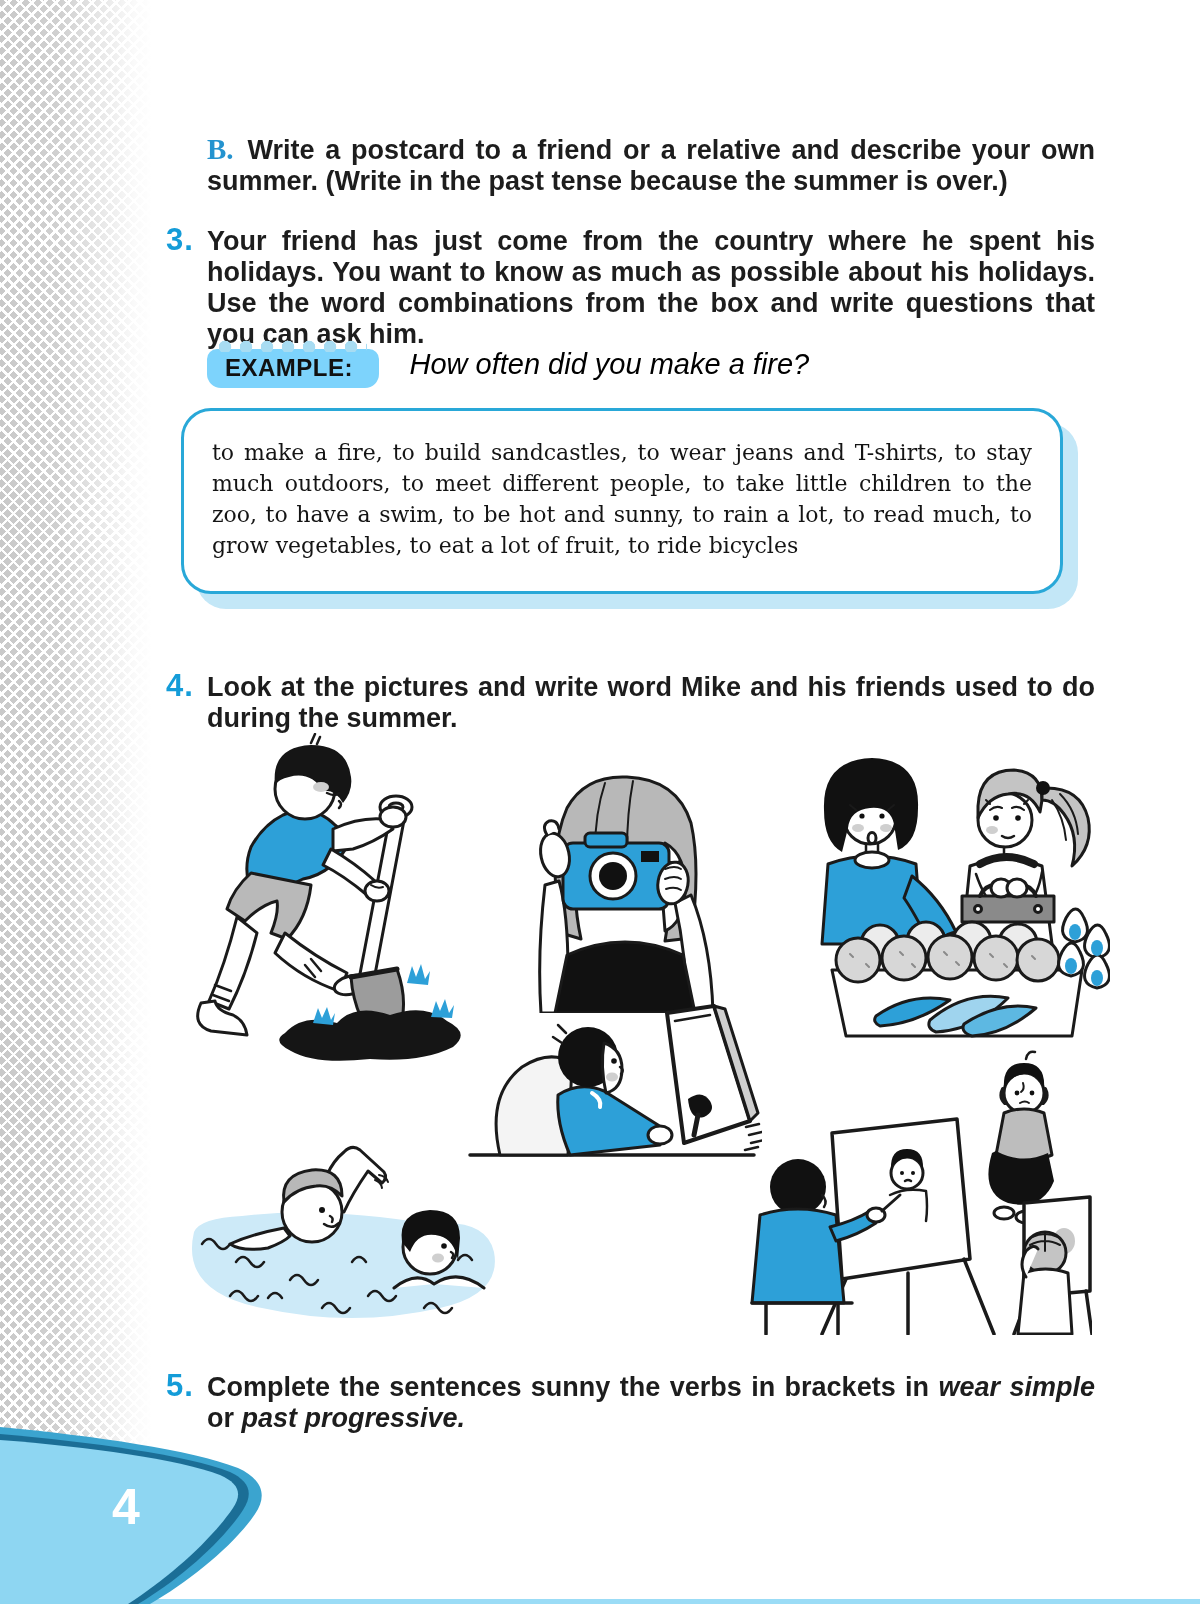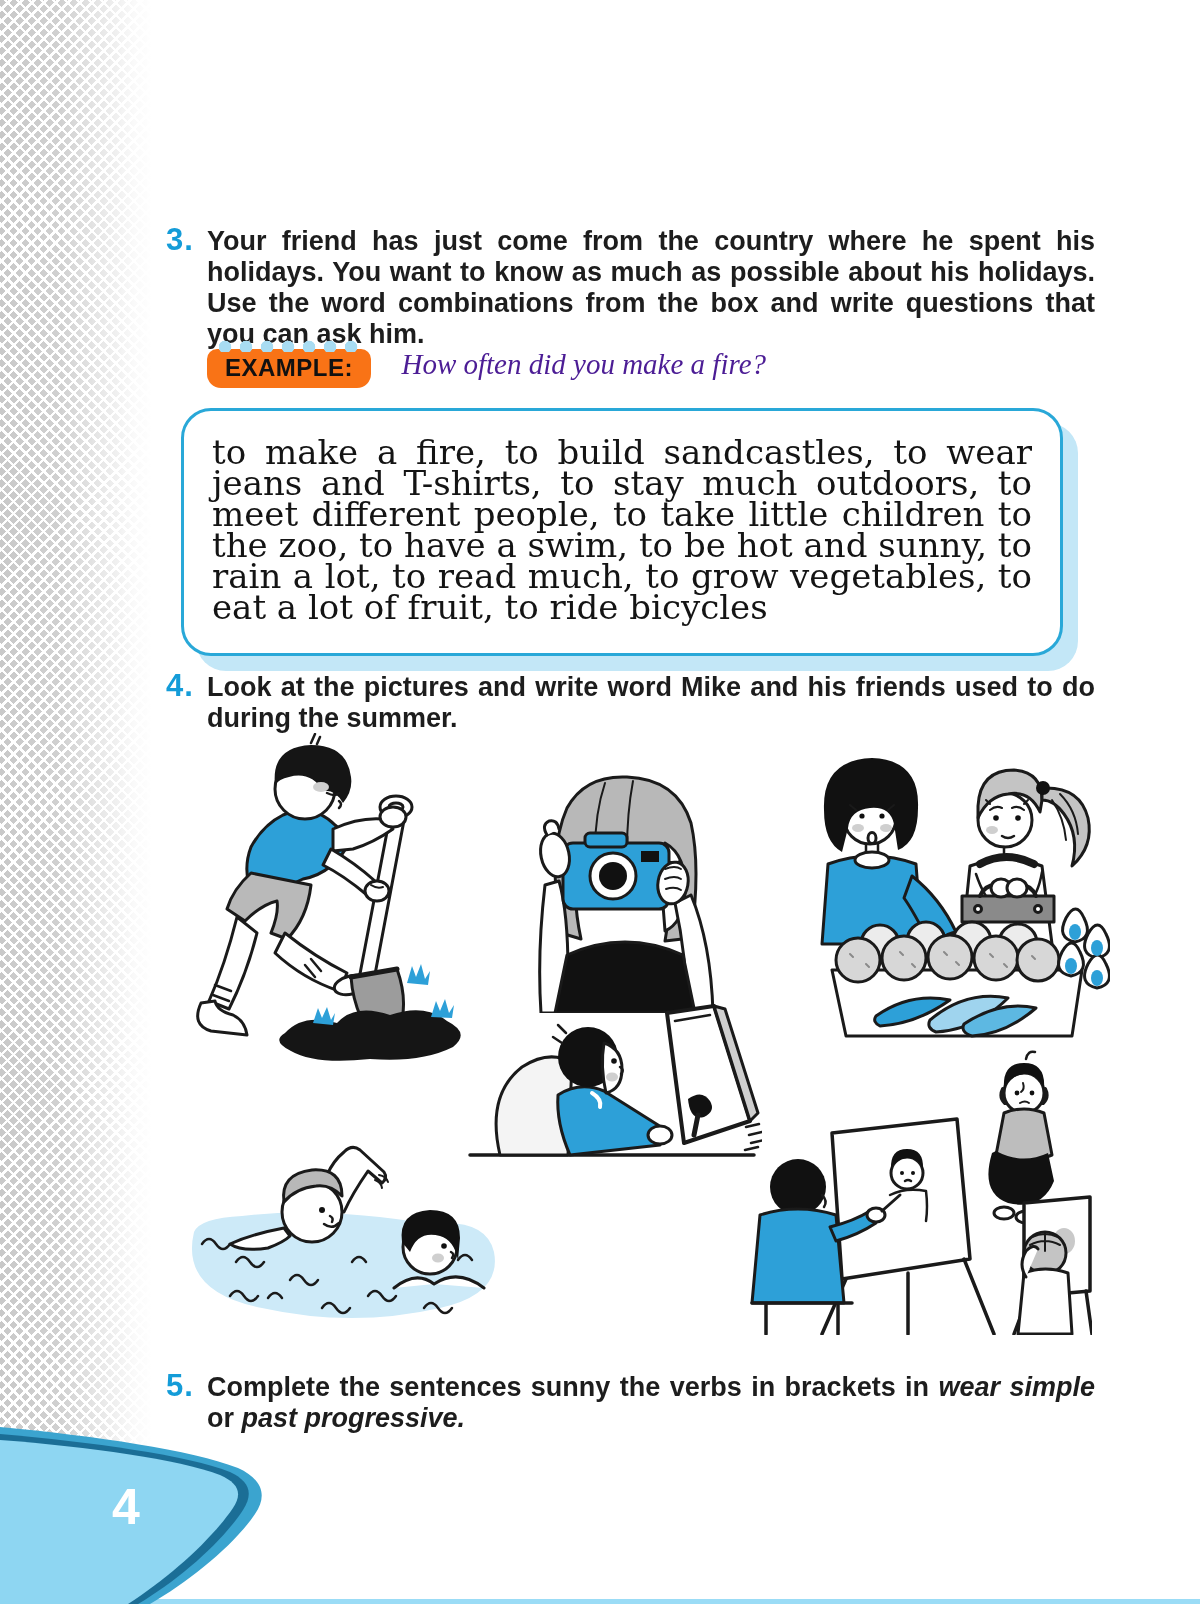--- a/index.html
+++ b/index.html
@@ -17,50 +17,51 @@
   
   .ex{position:absolute;left:207px;width:888px;color:#1d1d1d;
       font-weight:bold;font-size:27px;line-height:31px;text-align:justify;}
   .ex .num{position:absolute;left:-41px;top:-2px;color:#149cd8;font-size:31px;
       font-weight:bold;letter-spacing:1px;}
   .bnum{font-family:"Liberation Serif",serif;color:#2493cf;font-weight:bold;
       font-size:29px;margin-right:14px;}
   .st-italic{font-style:italic;}
   
   .example-row{position:absolute;left:207px;top:348px;width:888px;height:44px;}
-  .example-pill{position:relative;display:inline-block;background:#f97316;
-      border-radius:10px 10px 14px 14px;padding:5px 18px 6px 18px;
+  .example-pill{position:relative;display:inline-block;background:#7dd3fc;
+      border-radius:10px 10px 14px 14px;padding:5px 26px 6px 18px;
       font-weight:bold;font-size:24px;letter-spacing:.5px;color:#111;text-align:right;}
   .example-pill::before{content:"";position:absolute;top:-9px;left:12px;right:12px;height:12px;
       background-image:radial-gradient(circle at 6px 7px, #a8dcf2 6px, rgba(168,220,242,0) 6.6px);
       background-size:21px 12px;background-repeat:repeat-x;}
   .example-sentence{display:inline-block;margin-left:26px;vertical-align:2px;
-      font-family:Liberation Serif, serif;font-style:italic;font-size:29px;color:#4c1d95;}
+      font-family:Liberation Sans, sans-serif;font-style:italic;font-size:29px;color:#000000;}
   
   .word-box{position:absolute;left:181px;top:408px;width:820px;
       background:#ffffff;border:3px solid #29a8d8;border-radius:30px;
       padding:26px 28px 30px 28px;box-shadow:15px 15px 0 #c3e7f7;
-      font-family:"DejaVu Serif",serif;font-size:34px;line-height:31px;
+      font-family:"DejaVu Serif",serif;font-size:22px;line-height:31px;
       text-align:justify;color:#141414;}
   
   .illu{position:absolute;}
   
   .bottom-strip{position:absolute;left:0;bottom:0;width:100%;height:5px;background:#9bdcf6;}
   .swoosh{position:absolute;left:0;bottom:0;width:430px;height:195px;}
   .page-num{position:absolute;left:98px;top:1478px;width:56px;text-align:center;
       color:#ffffff;font-size:50px;font-weight:bold;}
   svg{display:block;}
 </style>
 </head>
 <body>
 
 <div class="page">
 
   <div class="halftone"></div>
 
+  <p class="ex" style="top:107px;"><span class="bnum">B.</span><span>Write a postcard to a friend or a relative and describe your own summer. (Write in the past tense because the summer is over.)</span></p>
 
   <p class="ex" style="top:199px;">
     <span class="num">3.</span><span>Your friend has just come from the country where he spent his holidays. You want to know as much as possible about his holidays. Use the word combinations from the box and write questions that you can ask him.</span></p>
 
   <div class="example-row">
     <span class="example-pill">EXAMPLE:</span>
     <span class="example-sentence">How often did you make a fire?</span>
   </div>
 
   <div class="word-box">to make a fire, to build sandcastles, to wear jeans and T-shirts, to stay much outdoors, to meet different people, to take little children to the zoo, to have a swim, to be hot and sunny, to rain a lot, to read much, to grow vegetables, to eat a lot of fruit, to ride bicycles</div>

